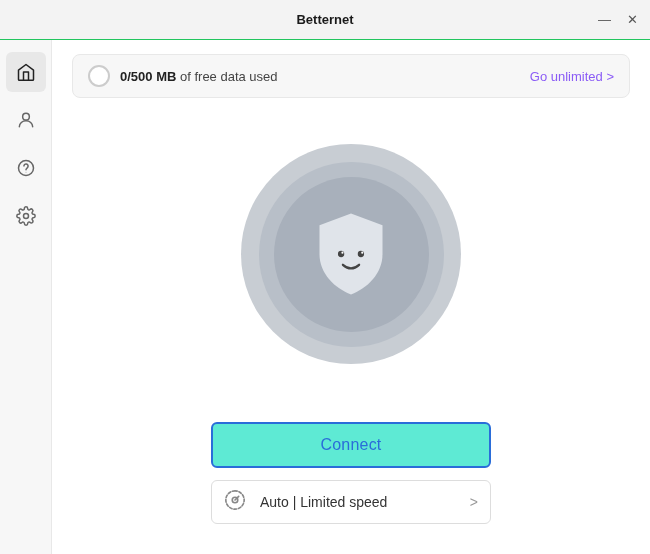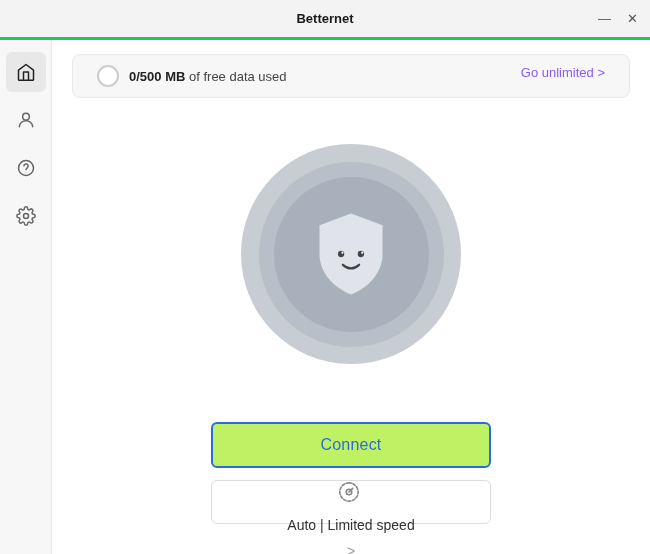--- a/index.html
+++ b/index.html
@@ -14,21 +14,21 @@
       overflow: hidden;
     }
 
     
     .title-bar {
       display: flex;
       align-items: center;
       justify-content: center;
       height: 40px;
       background: #f3f3f3;
-      border-bottom: 3px solid #22c55e;
+      border-bottom: 1px solid #22c55e;
       position: relative;
       flex-shrink: 0;
     }
     .title-bar-title {
       font-size: 13px;
       font-weight: 600;
       color: #1a1a1a;
     }
     .title-bar-controls {
       position: absolute;
@@ -92,23 +92,24 @@
     .content {
       flex: 1;
       display: flex;
       flex-direction: column;
       background: #fff;
     }
 
     
     .data-usage-bar {
       display: flex;
+      align-items: center;
       justify-content: space-between;
       margin: 14px 20px 8px 20px;
-      padding: 10px 24px;
+      padding: 10px 15px;
       background: #f7f7f7;
       border-radius: 8px;
       border: 1px solid #e8e8e8;
     }
     .data-usage-left {
       display: flex;
       align-items: center;
       gap: 10px;
     }
     .data-circle {
@@ -187,40 +188,39 @@
       flex-direction: column;
       align-items: center;
       gap: 12px;
       padding: 0 20px 30px 20px;
     }
     .connect-btn {
       width: 280px;
       height: 46px;
       border: 2px solid #2a6dd9;
       border-radius: 6px;
-      background: #bef264;
+      background: #5eead4;
       color: #2a6dd9;
       font-size: 16px;
       font-weight: 500;
       cursor: pointer;
       letter-spacing: 0.2px;
     }
 
     .speed-selector {
       width: 280px;
       height: 44px;
       border: 1px solid #ddd;
       border-radius: 6px;
       background: #fff;
       display: flex;
       align-items: center;
       padding: 0 12px;
       cursor: pointer;
       gap: 10px;
-      flex-direction: column;
     }
     .speed-icon {
       width: 26px;
       height: 26px;
       flex-shrink: 0;
       color: #888;
     }
     .speed-icon svg {
       width: 22px;
       height: 22px;

